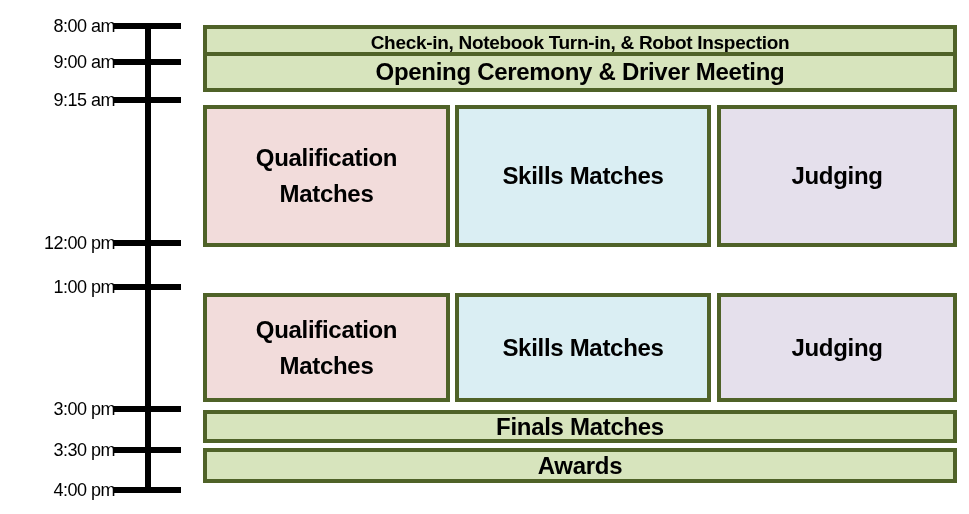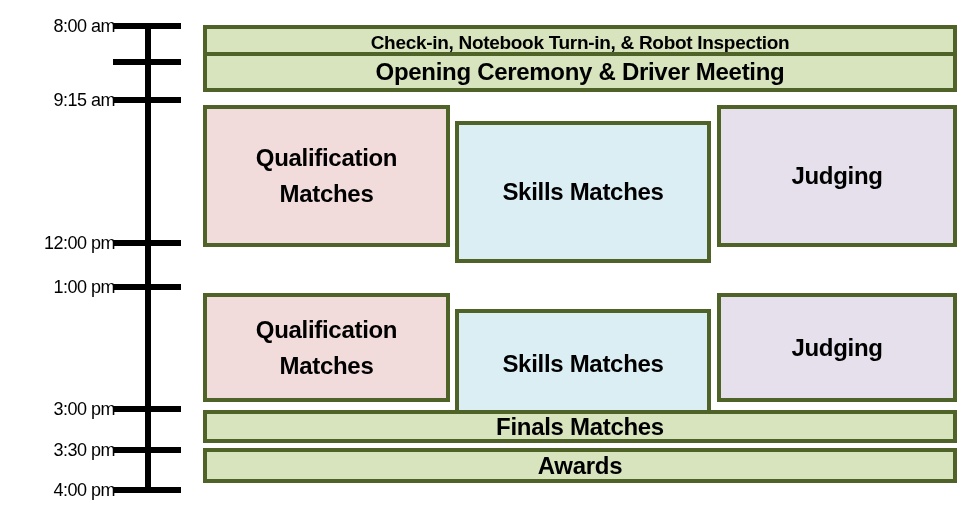--- a/index.html
+++ b/index.html
@@ -19,40 +19,41 @@
     position:absolute;box-sizing:border-box;
     border:4px solid var(--border,#4f6228);
     display:flex;align-items:center;justify-content:center;
     font-weight:bold;text-align:center;letter-spacing:-0.3px;
   }
   .bar{left:203px;width:754px;font-size:24px;}
   .bar.small-text{font-size:19px;}
   .box{font-size:24px;line-height:1.5;padding:0 28px;}
   .green{background:var(--green_fill,#d7e4bd);}
   .pink{background:var(--pink_fill,#f2dcdb);}
-  .blue{background:var(--blue_fill,#daeef3);margin-top:16px;}
+  .blue{background:var(--blue_fill,#daeef3);}
   .purple{background:var(--purple_fill,#e5e0ec);}
 </style>
 </head>
 <body>
 
 <div class="canvas">
 
   <div class="axis-line"></div>
 
   <div class="tick" style="top:23px"></div>
   <div class="tick" style="top:59px"></div>
   <div class="tick" style="top:97px"></div>
   <div class="tick" style="top:240px"></div>
   <div class="tick" style="top:284px"></div>
   <div class="tick" style="top:406px"></div>
   <div class="tick" style="top:447px"></div>
   <div class="tick" style="top:487px"></div>
 
   <div class="time-label" style="top:11px">8:00 am</div>
+  <div class="time-label" style="top:47px">9:00 am</div>
   <div class="time-label" style="top:85px">9:15 am</div>
   <div class="time-label" style="top:228px">12:00 pm</div>
   <div class="time-label" style="top:272px">1:00 pm</div>
   <div class="time-label" style="top:394px">3:00 pm</div>
   <div class="time-label" style="top:435px">3:30 pm</div>
   <div class="time-label" style="top:475px">4:00 pm</div>
 
   <div class="bar green small-text" style="top:25px;height:35px">Check-in, Notebook Turn-in, &amp; Robot Inspection</div>
 
   <div class="bar green" style="top:52px;height:40px">Opening Ceremony &amp; Driver Meeting</div>

